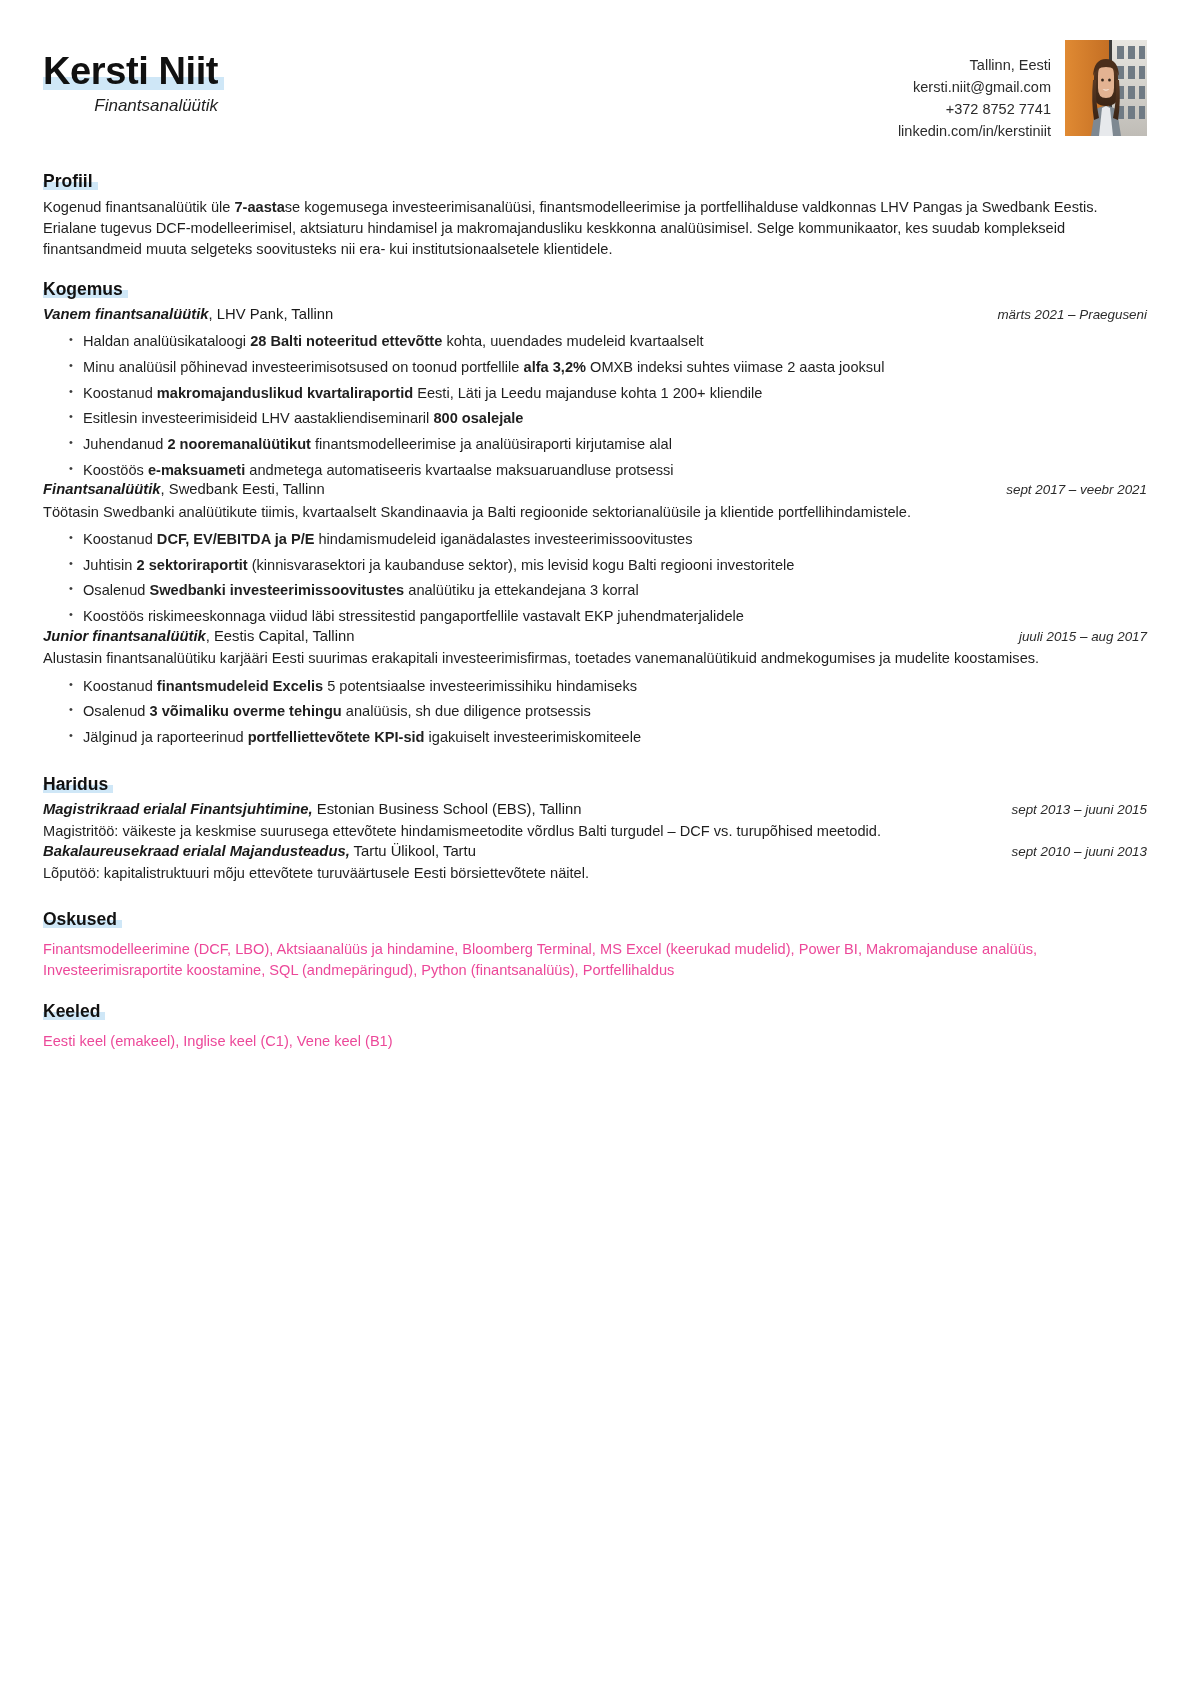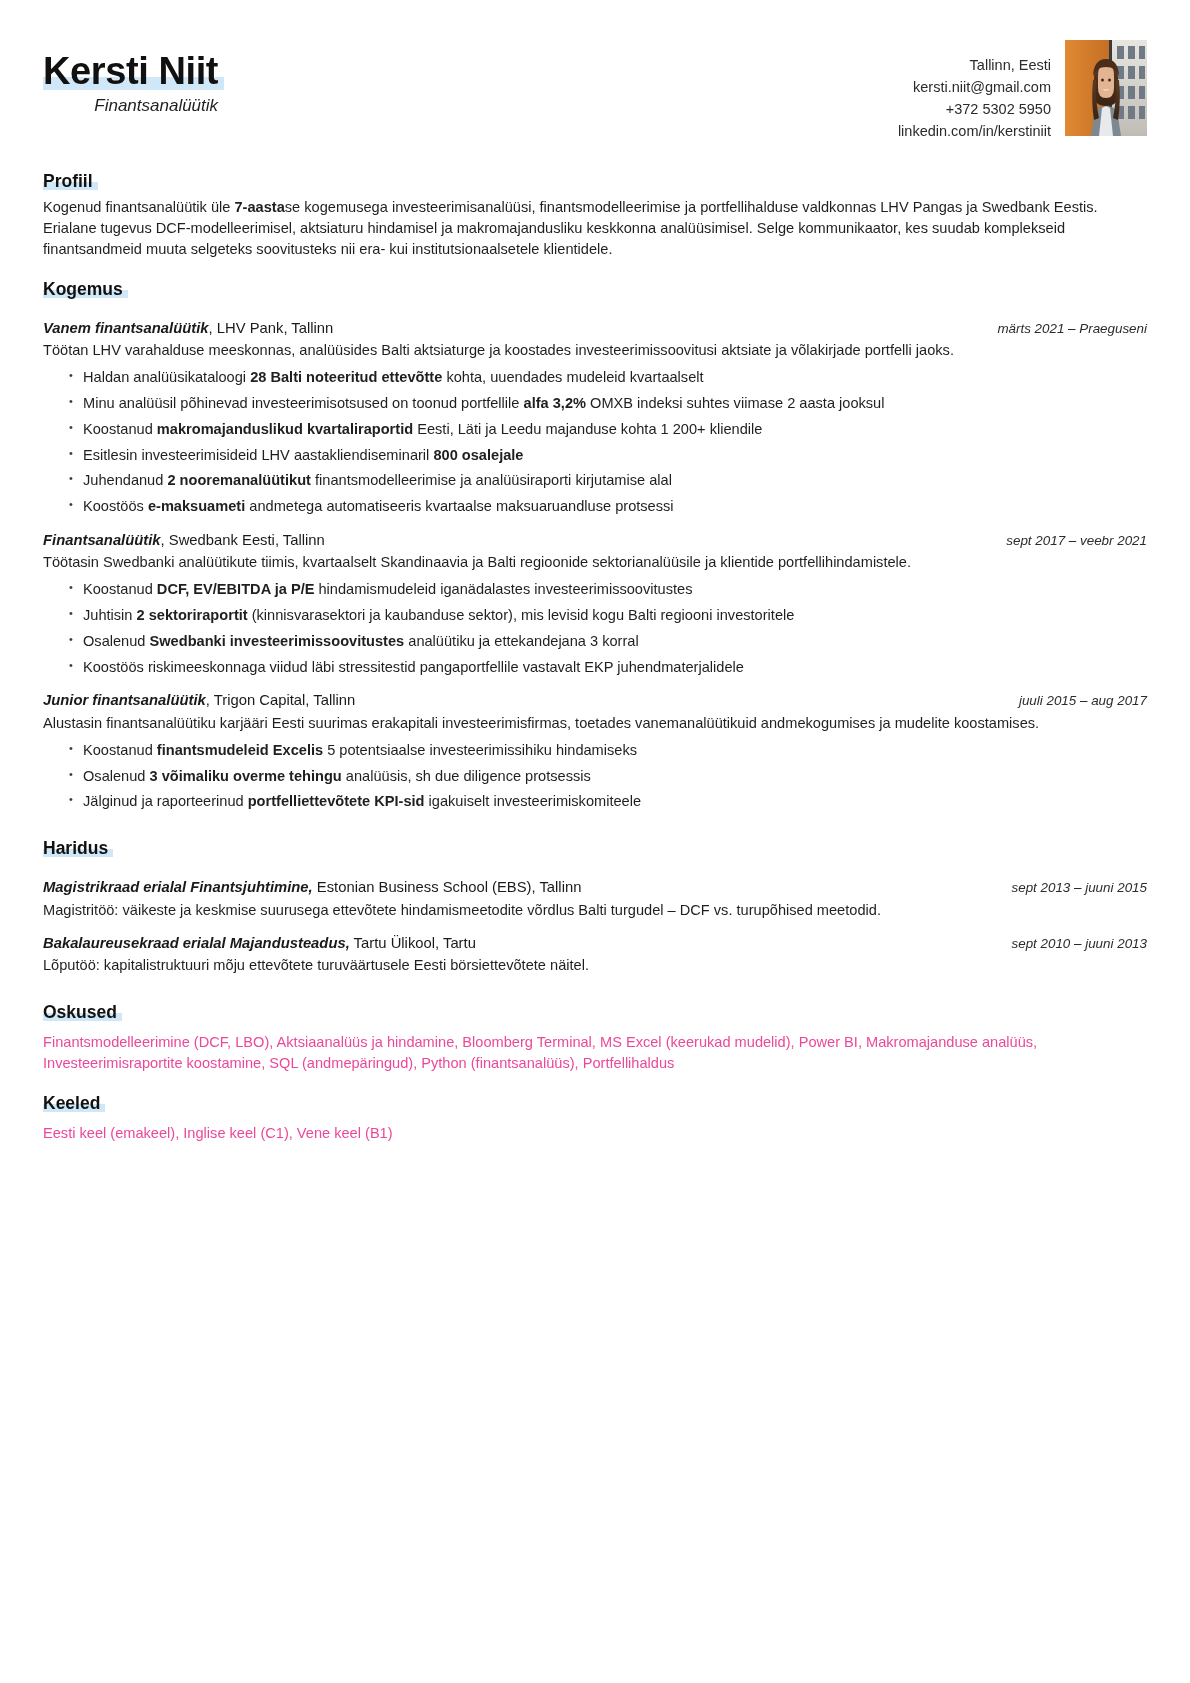--- a/index.html
+++ b/index.html
@@ -118,21 +118,21 @@
   .body-text {
     font-size: 14.6px;
     line-height: 1.43;
     color: #1f1f1f;
     margin: 0;
     text-align: left;
   }
   .body-text b { font-weight: 700; }
 
   
-  .entry { margin-top: 14px; }
+  .entry { }
   .entry:first-of-type { margin-top: 9px; }
   .entry-head {
     display: flex;
     justify-content: space-between;
     align-items: baseline;
     gap: 16px;
   }
   .entry-heading {
     font-size: 14.8px;
     color: #1a1a1a;
@@ -199,21 +199,21 @@
   <div class="header">
     <div class="header-left">
       <h1 class="name"><span class="hl">Kersti Niit</span></h1>
       <div class="job-title">Finantsanalüütik</div>
     </div>
 
     <div class="header-right">
       <div class="contact">
         <div>Tallinn, Eesti</div>
         <div>kersti.niit@gmail.com</div>
-        <div>+372 5302 5950</div>
+        <div>+372 8752 7741</div>
         <div>linkedin.com/in/kerstiniit</div>
       </div>
 
       <div class="photo">
         <svg viewBox="0 0 82 96" preserveAspectRatio="xMidYMid slice">
           <defs>
             <linearGradient id="wallg" x1="0" y1="0" x2="1" y2="0">
               <stop offset="0%" stop-color="#e08a33"></stop>
               <stop offset="100%" stop-color="#c46f24"></stop>
             </linearGradient>
@@ -266,21 +266,20 @@
   </div>
 
   <div class="section">
     <div class="section-title"><span>Kogemus</span></div>
 
     <div class="entry">
       <div class="entry-head">
         <div class="entry-heading"><span class="role">Vanem finantsanalüütik</span><span class="org">, LHV Pank, Tallinn</span></div>
         <div class="entry-date">märts 2021 – Praeguseni</div>
       </div>
-      <p class="entry-summary">Töötan LHV varahalduse meeskonnas, analüüsides Balti aktsiaturge ja koostades investeerimissoovitusi aktsiate ja võlakirjade portfelli jaoks.</p>
       <ul class="bullets">
           <li>Haldan analüüsikataloogi <b>28 Balti noteeritud ettevõtte</b> kohta, uuendades mudeleid kvartaalselt</li>
           <li>Minu analüüsil põhinevad investeerimisotsused on toonud portfellile <b>alfa 3,2%</b> OMXB indeksi suhtes viimase 2 aasta jooksul</li>
           <li>Koostanud <b>makromajanduslikud kvartaliraportid</b> Eesti, Läti ja Leedu majanduse kohta 1 200+ kliendile</li>
           <li>Esitlesin investeerimisideid LHV aastakliendiseminaril <b>800 osalejale</b></li>
           <li>Juhendanud <b>2 nooremanalüütikut</b> finantsmodelleerimise ja analüüsiraporti kirjutamise alal</li>
           <li>Koostöös <b>e-maksuameti</b> andmetega automatiseeris kvartaalse maksuaruandluse protsessi</li>
         </ul>
     </div>
 
@@ -293,21 +292,21 @@
       <ul class="bullets">
           <li>Koostanud <b>DCF, EV/EBITDA ja P/E</b> hindamismudeleid iganädalastes investeerimissoovitustes</li>
           <li>Juhtisin <b>2 sektoriraportit</b> (kinnisvarasektori ja kaubanduse sektor), mis levisid kogu Balti regiooni investoritele</li>
           <li>Osalenud <b>Swedbanki investeerimissoovitustes</b> analüütiku ja ettekandejana 3 korral</li>
           <li>Koostöös riskimeeskonnaga viidud läbi stressitestid pangaportfellile vastavalt EKP juhendmaterjalidele</li>
         </ul>
     </div>
 
     <div class="entry">
       <div class="entry-head">
-        <div class="entry-heading"><span class="role">Junior finantsanalüütik</span><span class="org">, Trigon Capital, Tallinn</span></div>
+        <div class="entry-heading"><span class="role">Junior finantsanalüütik</span><span class="org">, Eestis Capital, Tallinn</span></div>
         <div class="entry-date">juuli 2015 – aug 2017</div>
       </div>
       <p class="entry-summary">Alustasin finantsanalüütiku karjääri Eesti suurimas erakapitali investeerimisfirmas, toetades vanemanalüütikuid andmekogumises ja mudelite koostamises.</p>
       <ul class="bullets">
           <li>Koostanud <b>finantsmudeleid Excelis</b> 5 potentsiaalse investeerimissihiku hindamiseks</li>
           <li>Osalenud <b>3 võimaliku overme tehingu</b> analüüsis, sh due diligence protsessis</li>
           <li>Jälginud ja raporteerinud <b>portfelliettevõtete KPI-sid</b> igakuiselt investeerimiskomiteele</li>
         </ul>
     </div>
   </div>

